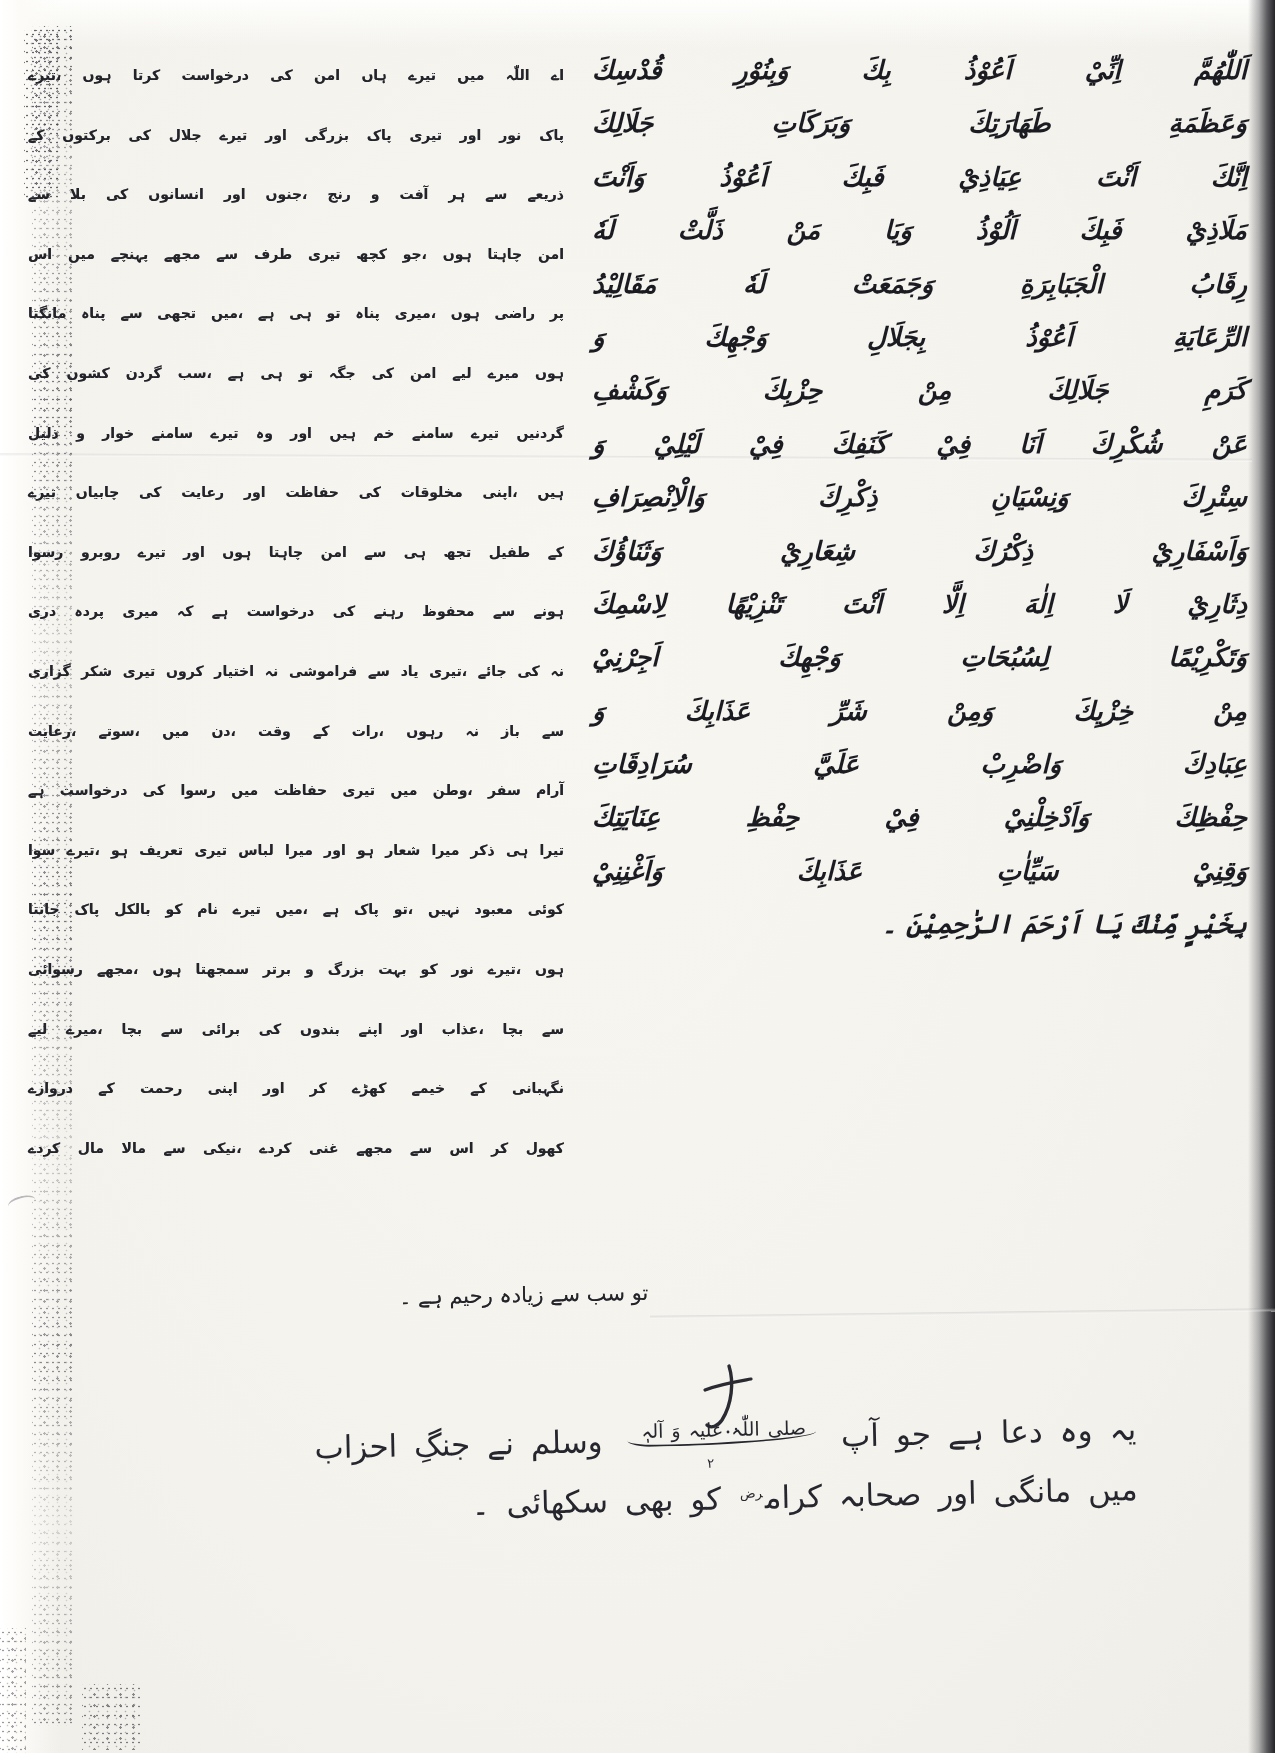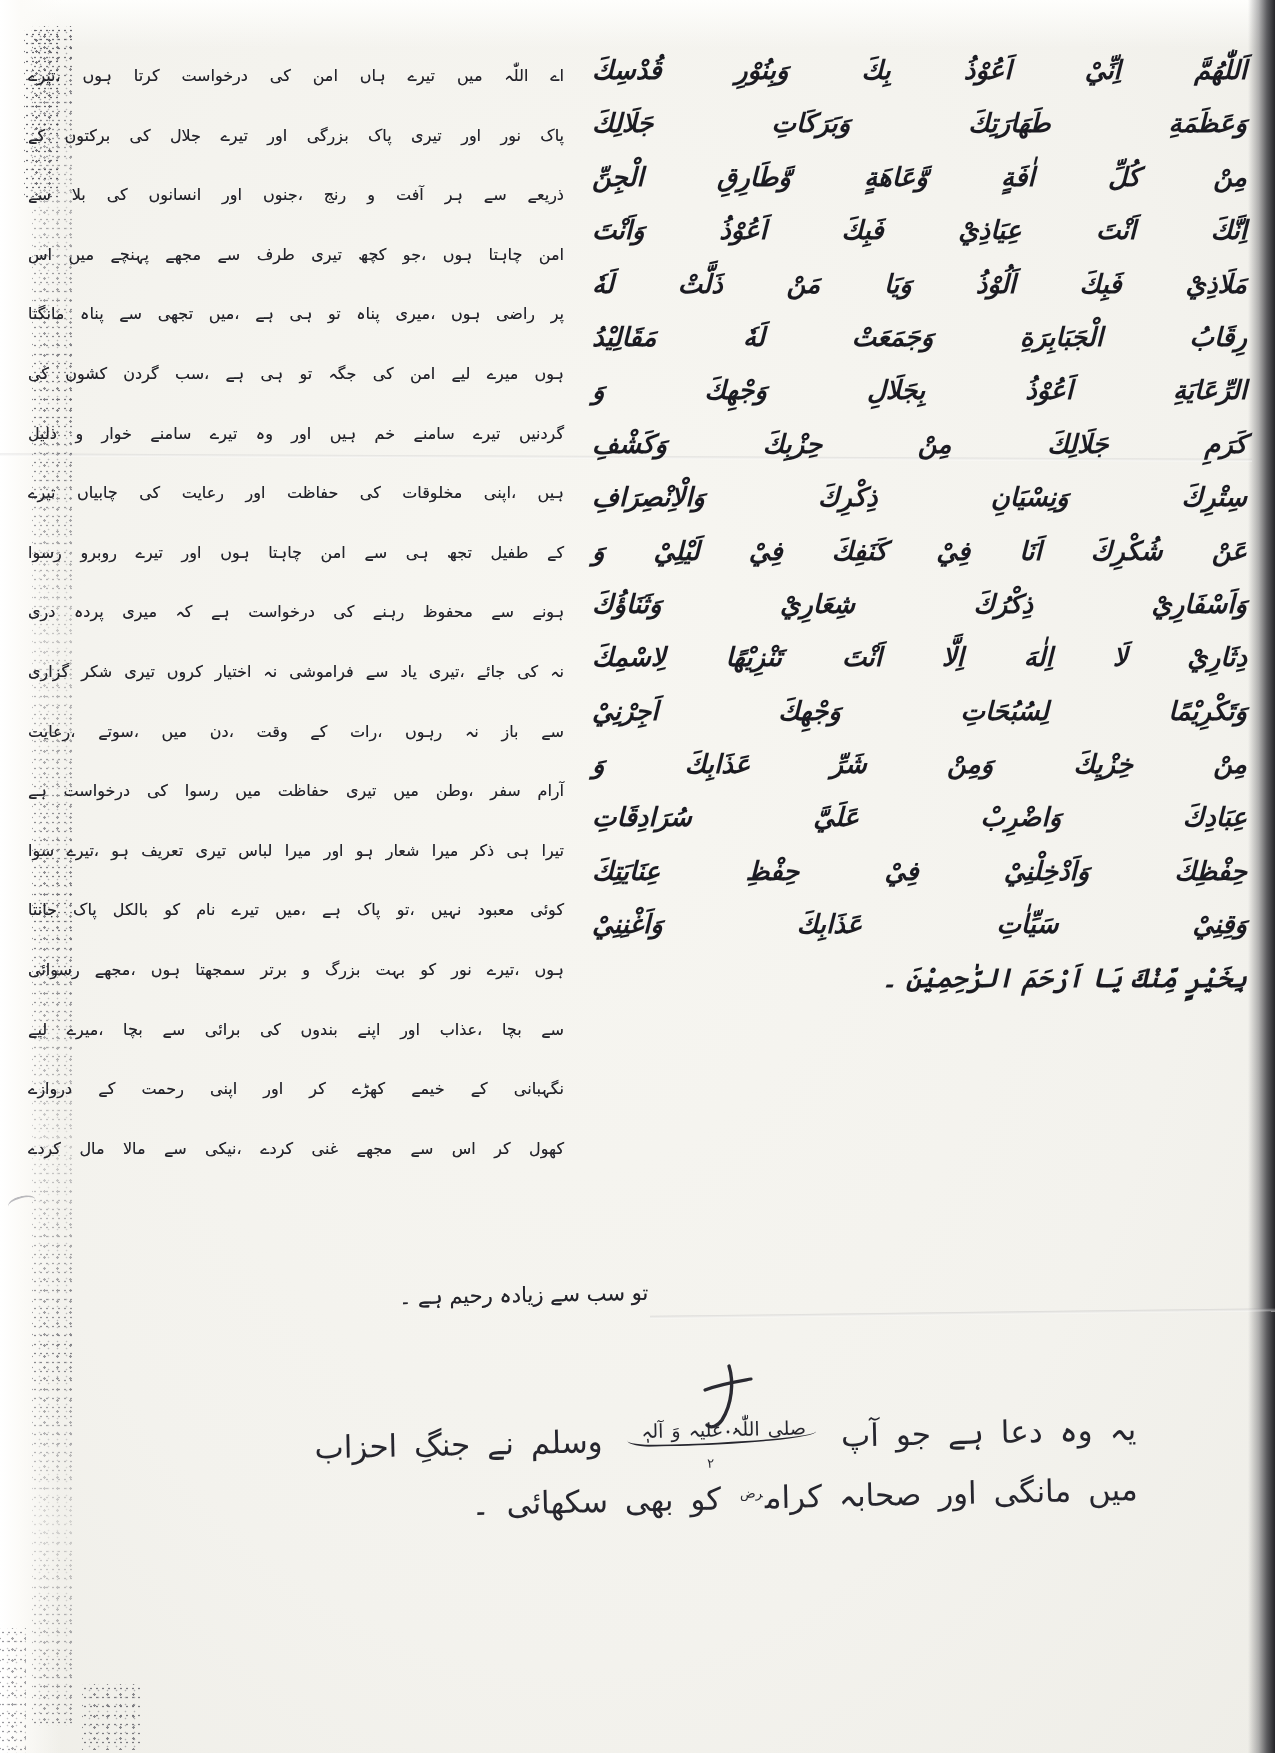--- a/index.html
+++ b/index.html
@@ -47,23 +47,24 @@
   
   .arabic-col{position:absolute;left:592px;top:44px;width:655px;direction:rtl;}
   .ar-line{
     height:53.4px;line-height:53.4px;font-size:26px;font-weight:bold;color:#1b1b22;
     text-align:justify;text-align-last:justify;letter-spacing:.5px;overflow:visible;white-space:nowrap;font-style:italic;
   }
   .ar-line:last-child{text-align-last:right;}
   
   .urdu-col{position:absolute;left:28px;top:46px;width:536px;direction:rtl;}
   .ur-line{
-    height:59.6px;line-height:59.6px;font-size:16px;color:#23232a;
+    height:59.6px;line-height:59.6px;font-size:14px;color:#23232a;
     text-align:justify;text-align-last:justify;overflow:visible;white-space:nowrap;
     text-shadow:0 0 .4px rgba(35,35,42,.55);
+    font-weight:bold;
   }
   .urdu-closing{
     position:absolute;top:1283px;right:627px;direction:rtl;font-size:21px;color:#23232a;
     text-shadow:0 0 .4px rgba(35,35,42,.55);transform:rotate(-1deg);
   }
   
   .hw-note{
     position:absolute;right:138px;top:1422px;width:980px;direction:rtl;text-align:right;
     transform:rotate(-1.3deg);color:#26262e;
   }
@@ -89,28 +90,27 @@
   <div class="speckle speckle-bottomleft"></div>
   <div class="speckle speckle-bottomedge"></div>
   <div class="edge-shadow"></div>
   <div class="crease crease-mid"></div>
   <div class="crease crease-low"></div>
   <div class="crease crease-hook"></div>
 
   <div class="arabic-col" lang="ar">
       <div class="ar-line">اَللّٰهُمَّ اِنِّيْ اَعُوْذُ بِكَ وَبِنُوْرِ قُدْسِكَ</div>
       <div class="ar-line">وَعَظَمَةِ طَهَارَتِكَ وَبَرَكَاتِ جَلَالِكَ</div>
-      <div class="ar-line">مِنْ كُلِّ اٰفَةٍ وَّعَاهَةٍ وَّطَارِقِ الْجِنِّ</div>
       <div class="ar-line">اِنَّكَ اَنْتَ عِيَاذِيْ فَبِكَ اَعُوْذُ وَاَنْتَ</div>
       <div class="ar-line">مَلَاذِيْ فَبِكَ اَلُوْذُ وَيَا مَنْ ذَلَّتْ لَهٗ</div>
       <div class="ar-line">رِقَابُ الْجَبَابِرَةِ وَجَمَعَتْ لَهٗ مَقَالِيْدُ</div>
       <div class="ar-line">الرِّعَايَةِ اَعُوْذُ بِجَلَالِ وَجْهِكَ وَ</div>
       <div class="ar-line">كَرَمِ جَلَالِكَ مِنْ حِزْبِكَ وَكَشْفِ</div>
+      <div class="ar-line">عَنْ شُكْرِكَ اَنَا فِيْ كَنَفِكَ فِيْ لَيْلِيْ وَ</div>
       <div class="ar-line">سِتْرِكَ وَنِسْيَانِ ذِكْرِكَ وَالْاِنْصِرَافِ</div>
-      <div class="ar-line">عَنْ شُكْرِكَ اَنَا فِيْ كَنَفِكَ فِيْ لَيْلِيْ وَ</div>
       <div class="ar-line">وَاَسْفَارِيْ ذِكْرُكَ شِعَارِيْ وَثَنَاؤُكَ</div>
       <div class="ar-line">دِثَارِيْ لَا اِلٰهَ اِلَّا اَنْتَ تَنْزِيْهًا لِاسْمِكَ</div>
       <div class="ar-line">وَتَكْرِيْمًا لِسُبُحَاتِ وَجْهِكَ اَجِرْنِيْ</div>
       <div class="ar-line">مِنْ خِزْيِكَ وَمِنْ شَرِّ عَذَابِكَ وَ</div>
       <div class="ar-line">عِبَادِكَ وَاضْرِبْ عَلَيَّ سُرَادِقَاتِ</div>
       <div class="ar-line">حِفْظِكَ وَاَدْخِلْنِيْ فِيْ حِفْظِ عِنَايَتِكَ</div>
       <div class="ar-line">وَقِنِيْ سَيِّاٰتِ عَذَابِكَ وَاَغْنِنِيْ</div>
       <div class="ar-line">بِخَيْرٍ مِّنْكَ يَا اَرْحَمَ الرّٰحِمِيْنَ ۔</div>
     </div>
 

